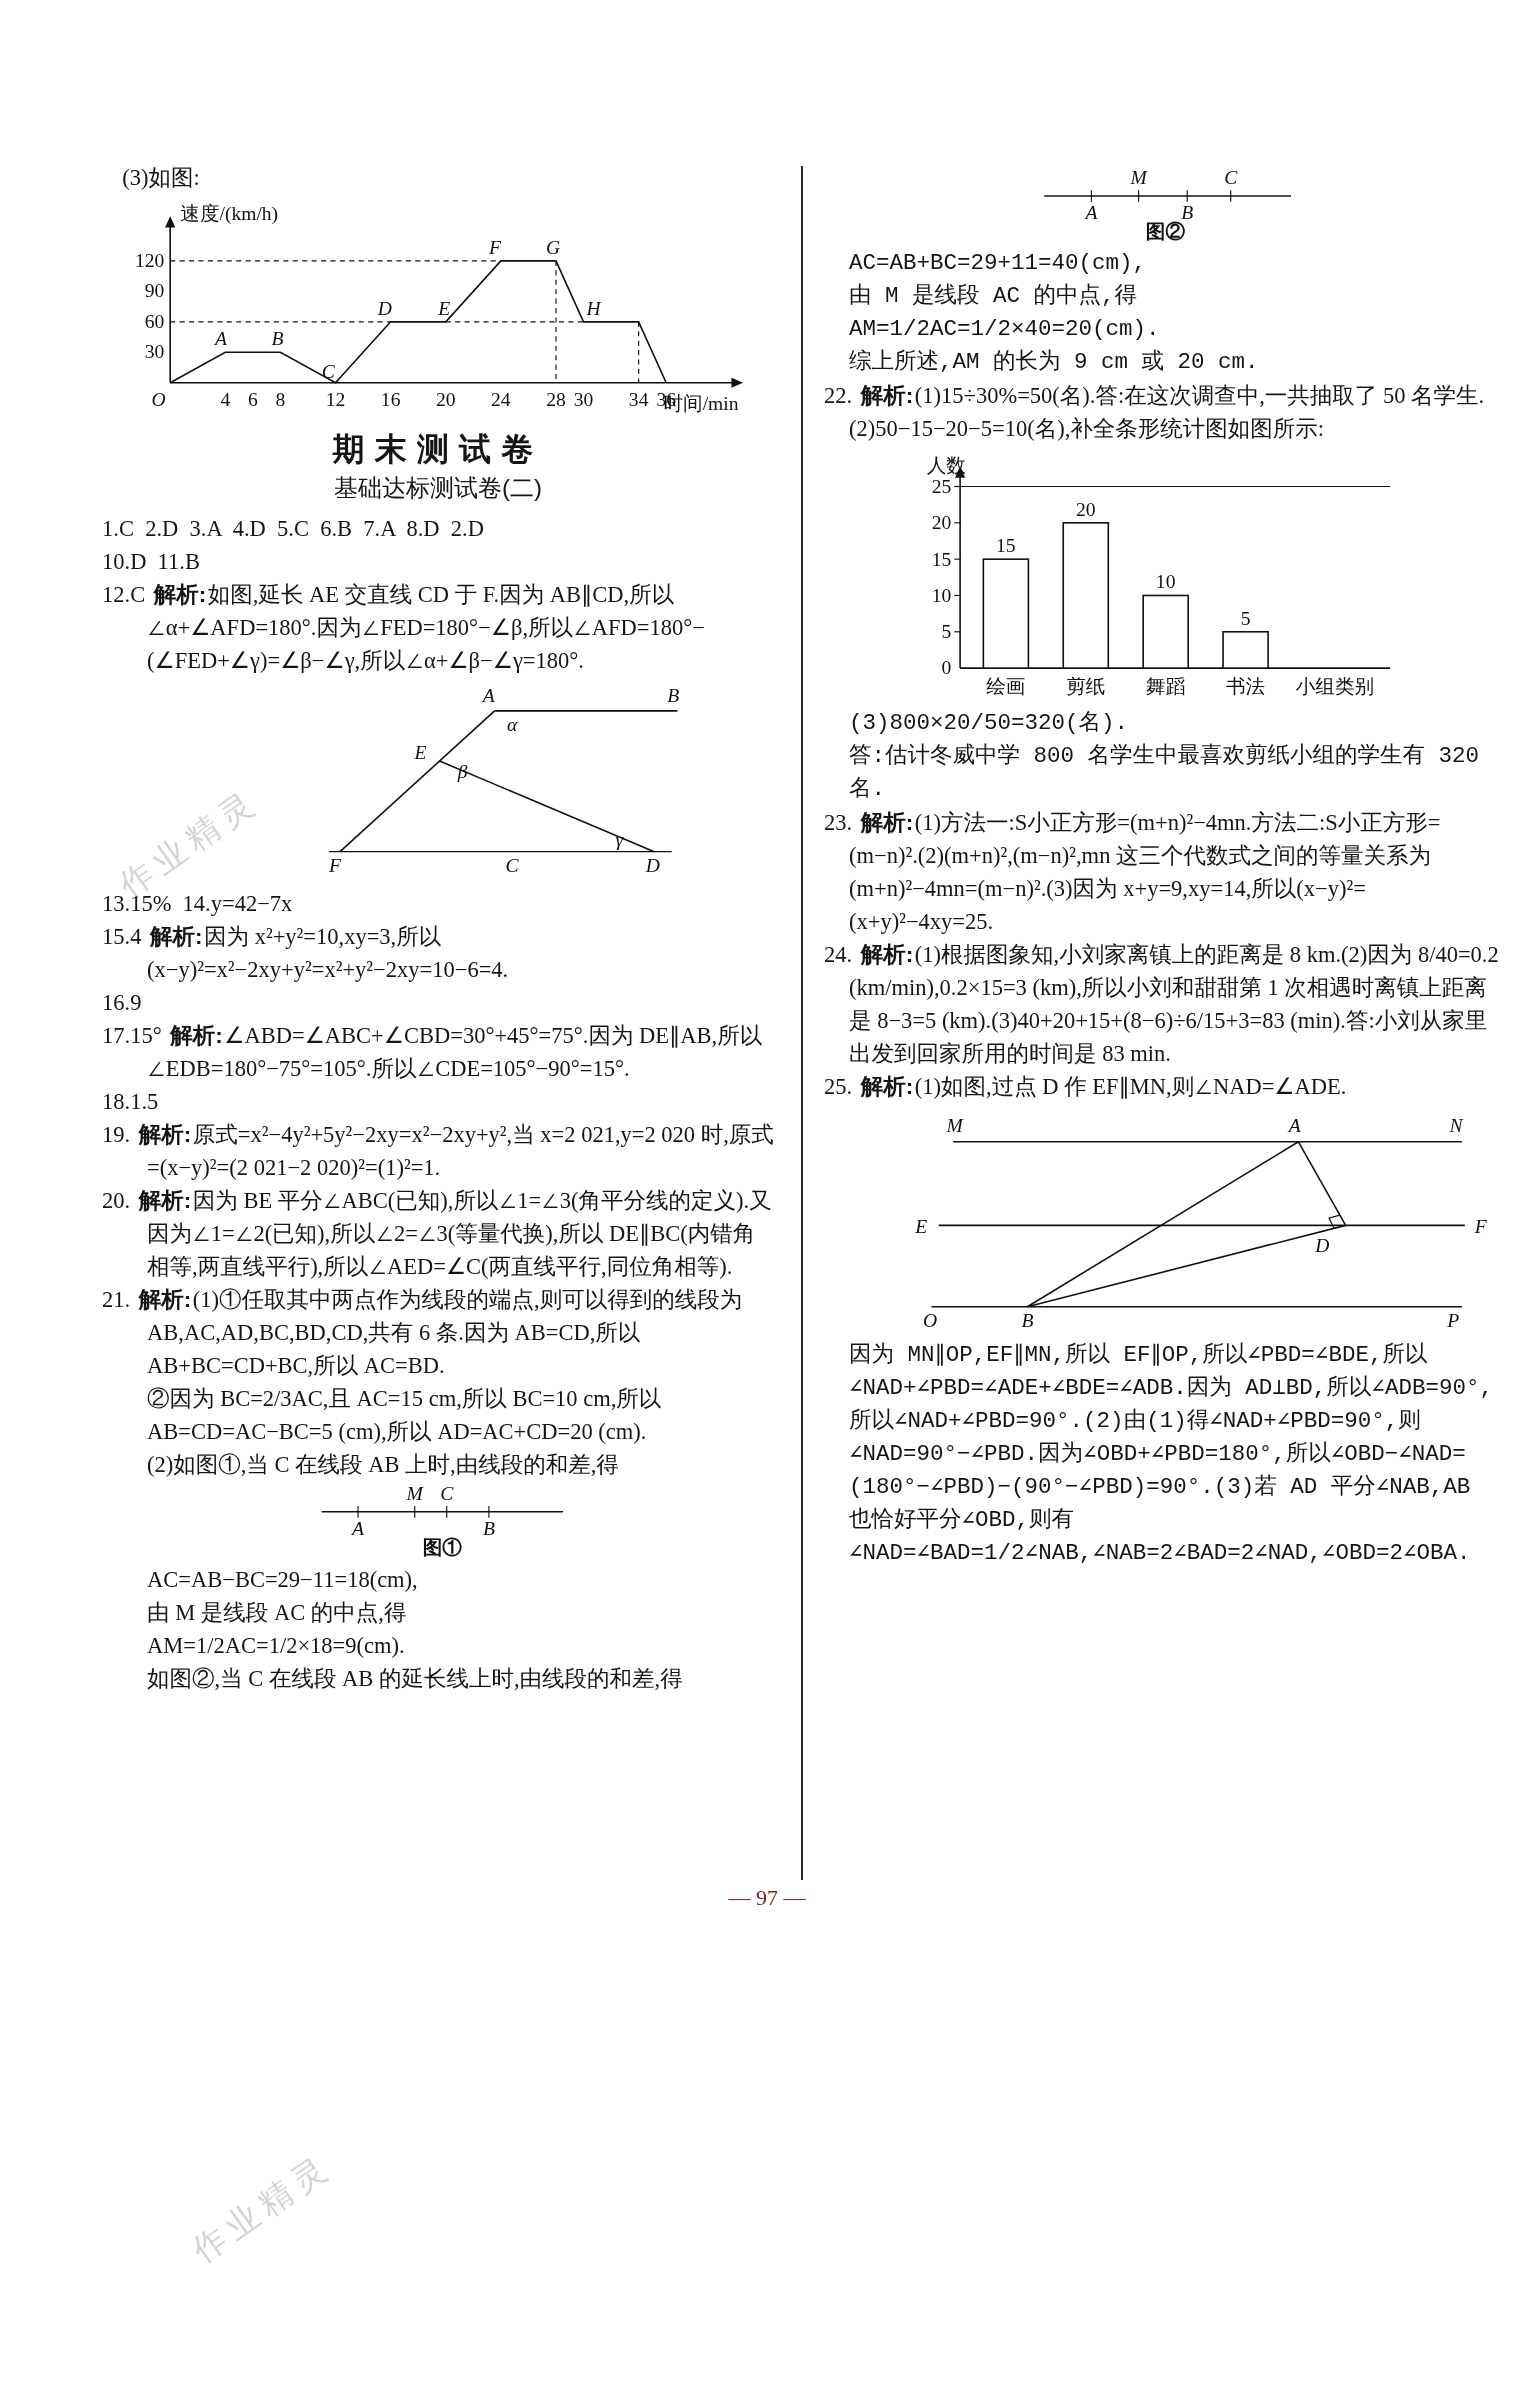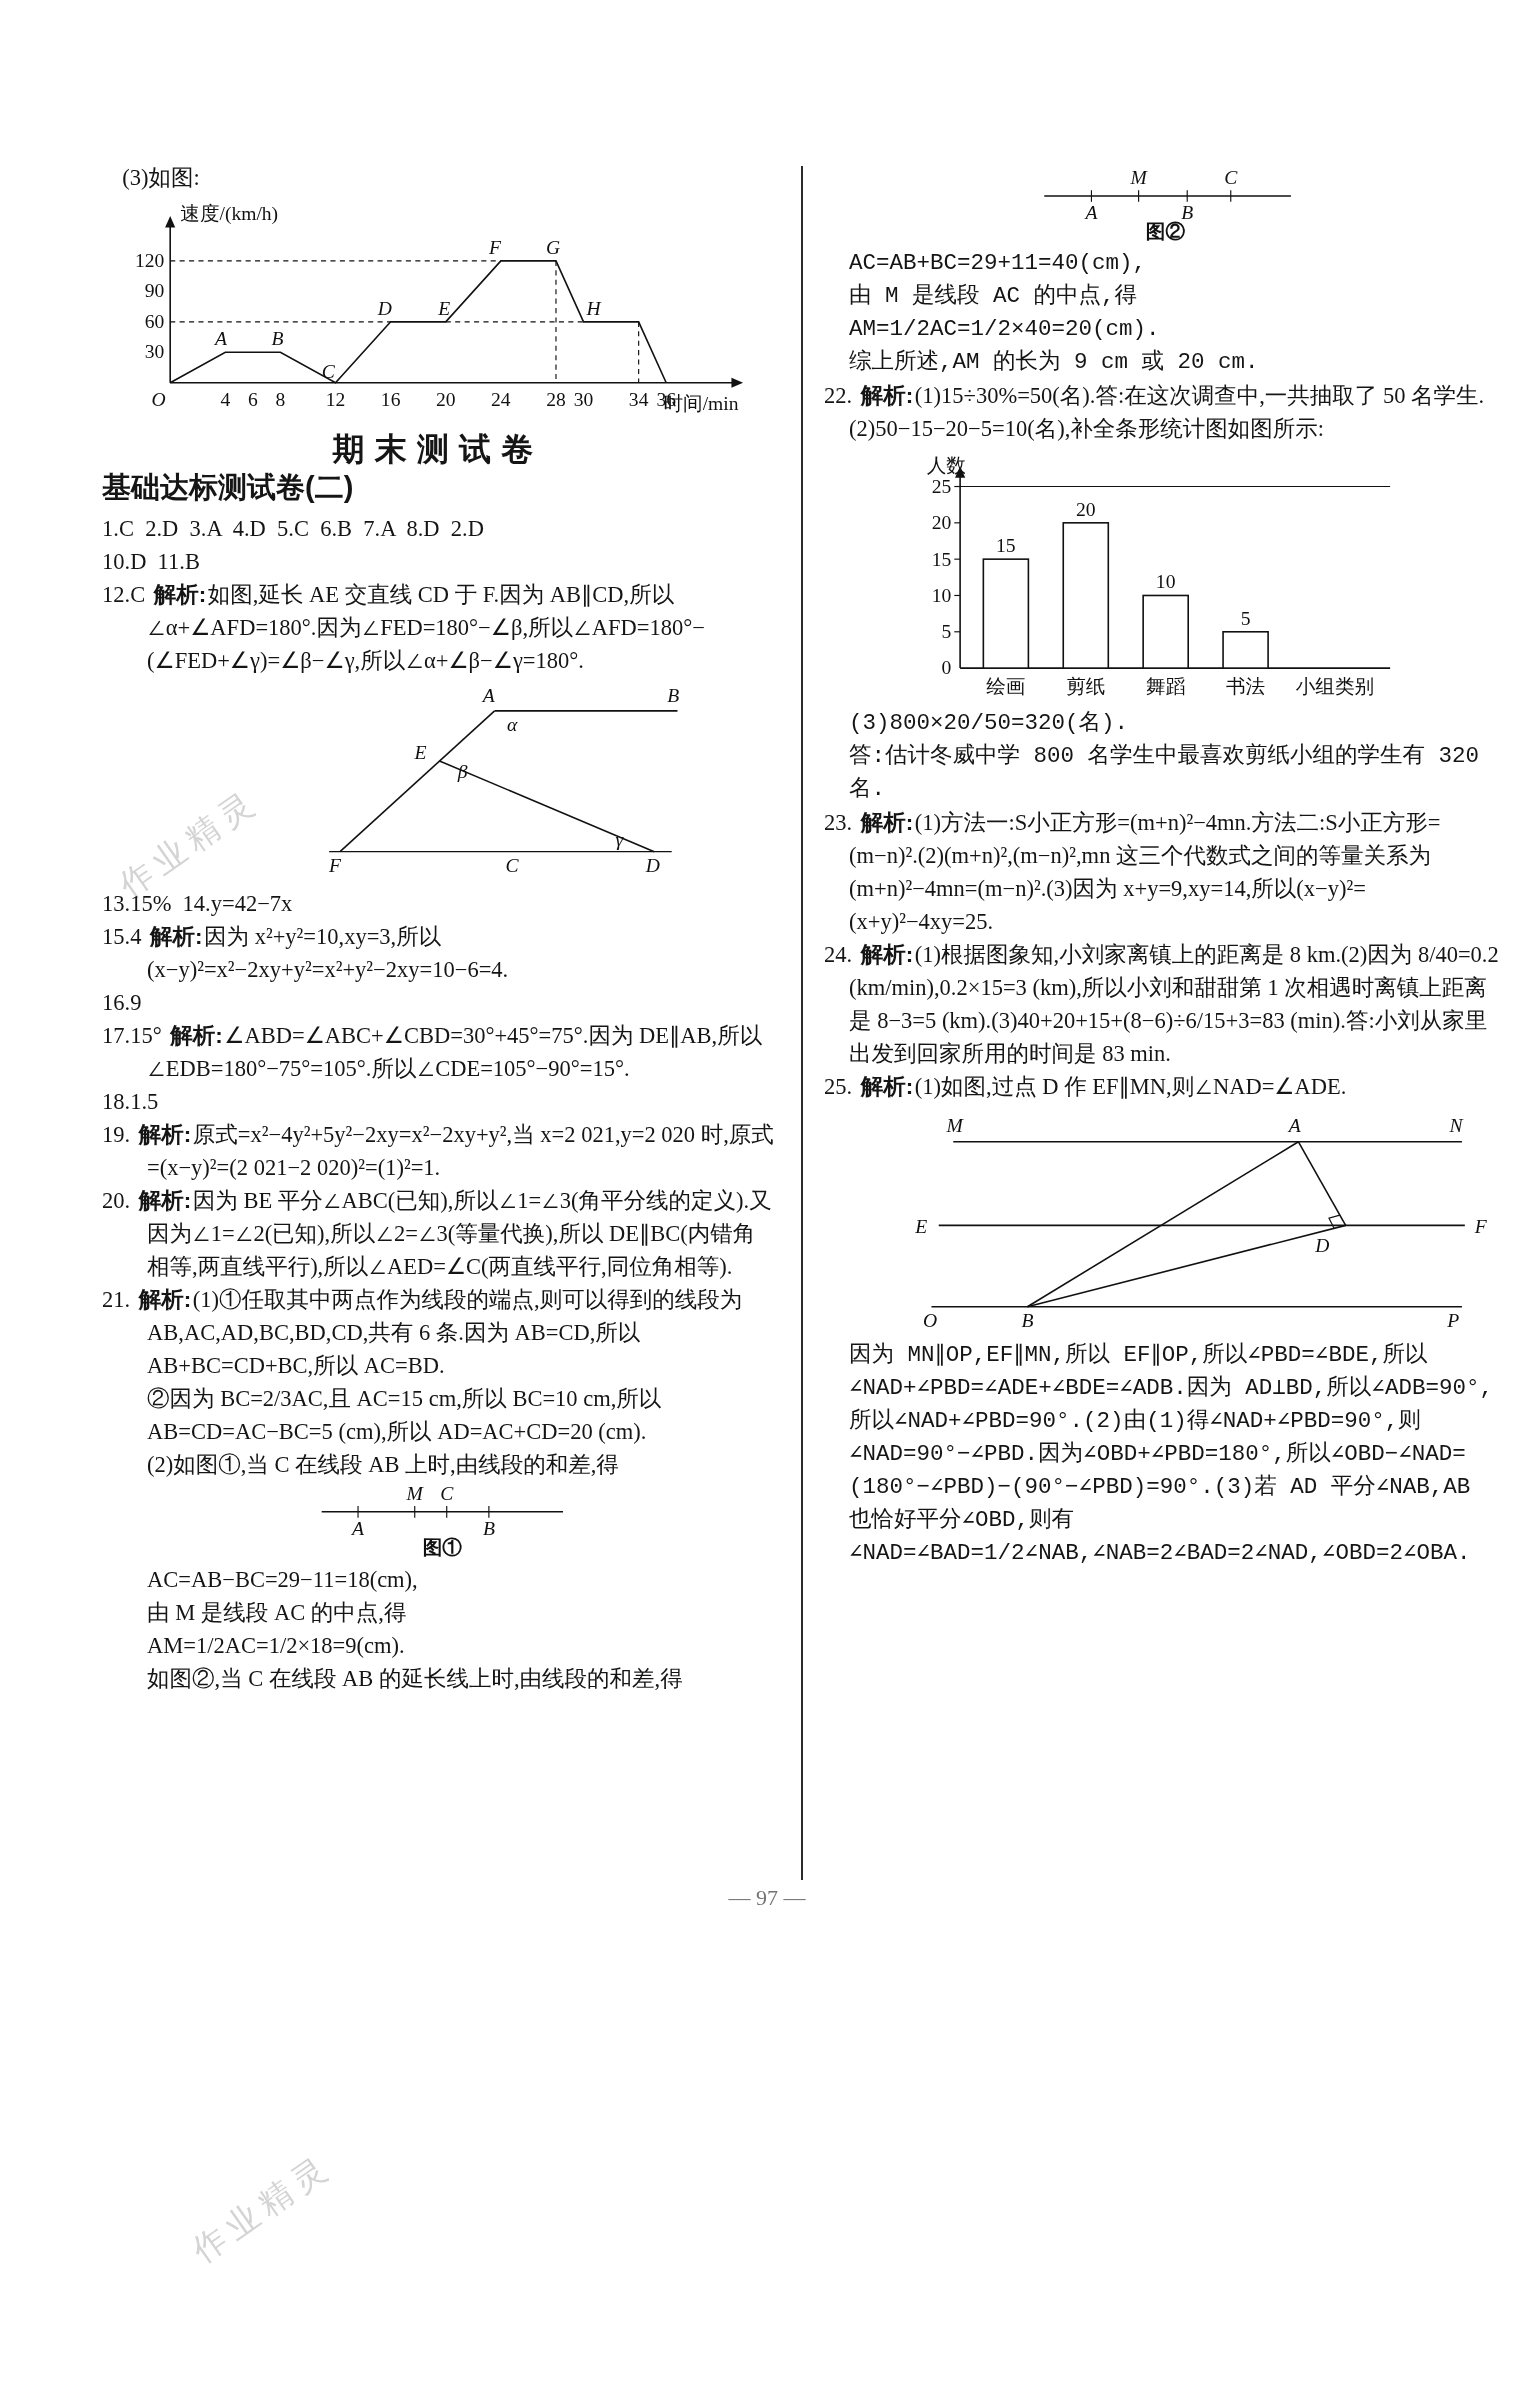--- a/index.html
+++ b/index.html
@@ -27,36 +27,36 @@
   .cont-r { padding-left: 25px; font-family: Liberation Mono, monospace; }
   .intro  { padding-left: 20.3px; }
   .qnum { margin-right: 8.7px; }
   .jiexi { font-weight: bold; font-family: "Liberation Sans", sans-serif; margin-right: 1.5px; margin-top: 16px; }
   .title {
     text-align: center; font-size: 32px; font-weight: bold;
     letter-spacing: 10.2px; margin: 14.5px 0 4.4px;
     font-family: "Liberation Sans", sans-serif;
   }
   .subtitle {
-    text-align: left; font-size: 29px; font-weight: bold;
+    text-align: center; font-size: 24px; font-weight: normal;
     margin: 1.5px 0 8.7px; font-family: "Liberation Sans", sans-serif;
   }
   .fig { display: block; margin: 5.8px auto; }
   svg text { font-family: "Liberation Serif", serif; font-size: 27px; fill: #111; }
   svg text.it { font-style: italic; }
   svg text.cap { font-weight: bold; font-style: normal; }
   .ax   { stroke: #111; stroke-width: 2.2; fill: none; }
   .thin { stroke: #111; stroke-width: 1.6; fill: none; }
   .dash { stroke: #111; stroke-width: 1.6; fill: none; stroke-dasharray: 7 6; }
   .mid { text-anchor: middle; }
   .end { text-anchor: end; }
   .bar { fill: #ffffff; stroke: #111; stroke-width: 2.2; }
   .page-number {
     position: absolute; left: 0; right: 0; top: 1885px;
-    text-align: center; font-size: 22px; color: #737373;
+    text-align: center; font-size: 22px; color: #7f1d1d;
   }
   .watermark {
     position: absolute; color: #cdcdcd; font-size: 33px;
     letter-spacing: 7.3px; transform: rotate(-35deg); opacity: 0.85;
     font-family: "Liberation Sans", sans-serif; pointer-events: none;
   }
   .wm1 { left: 109px; top: 821px; }
   .wm2 { left: 182px; top: 2186px; }
 </style>
 </head>

